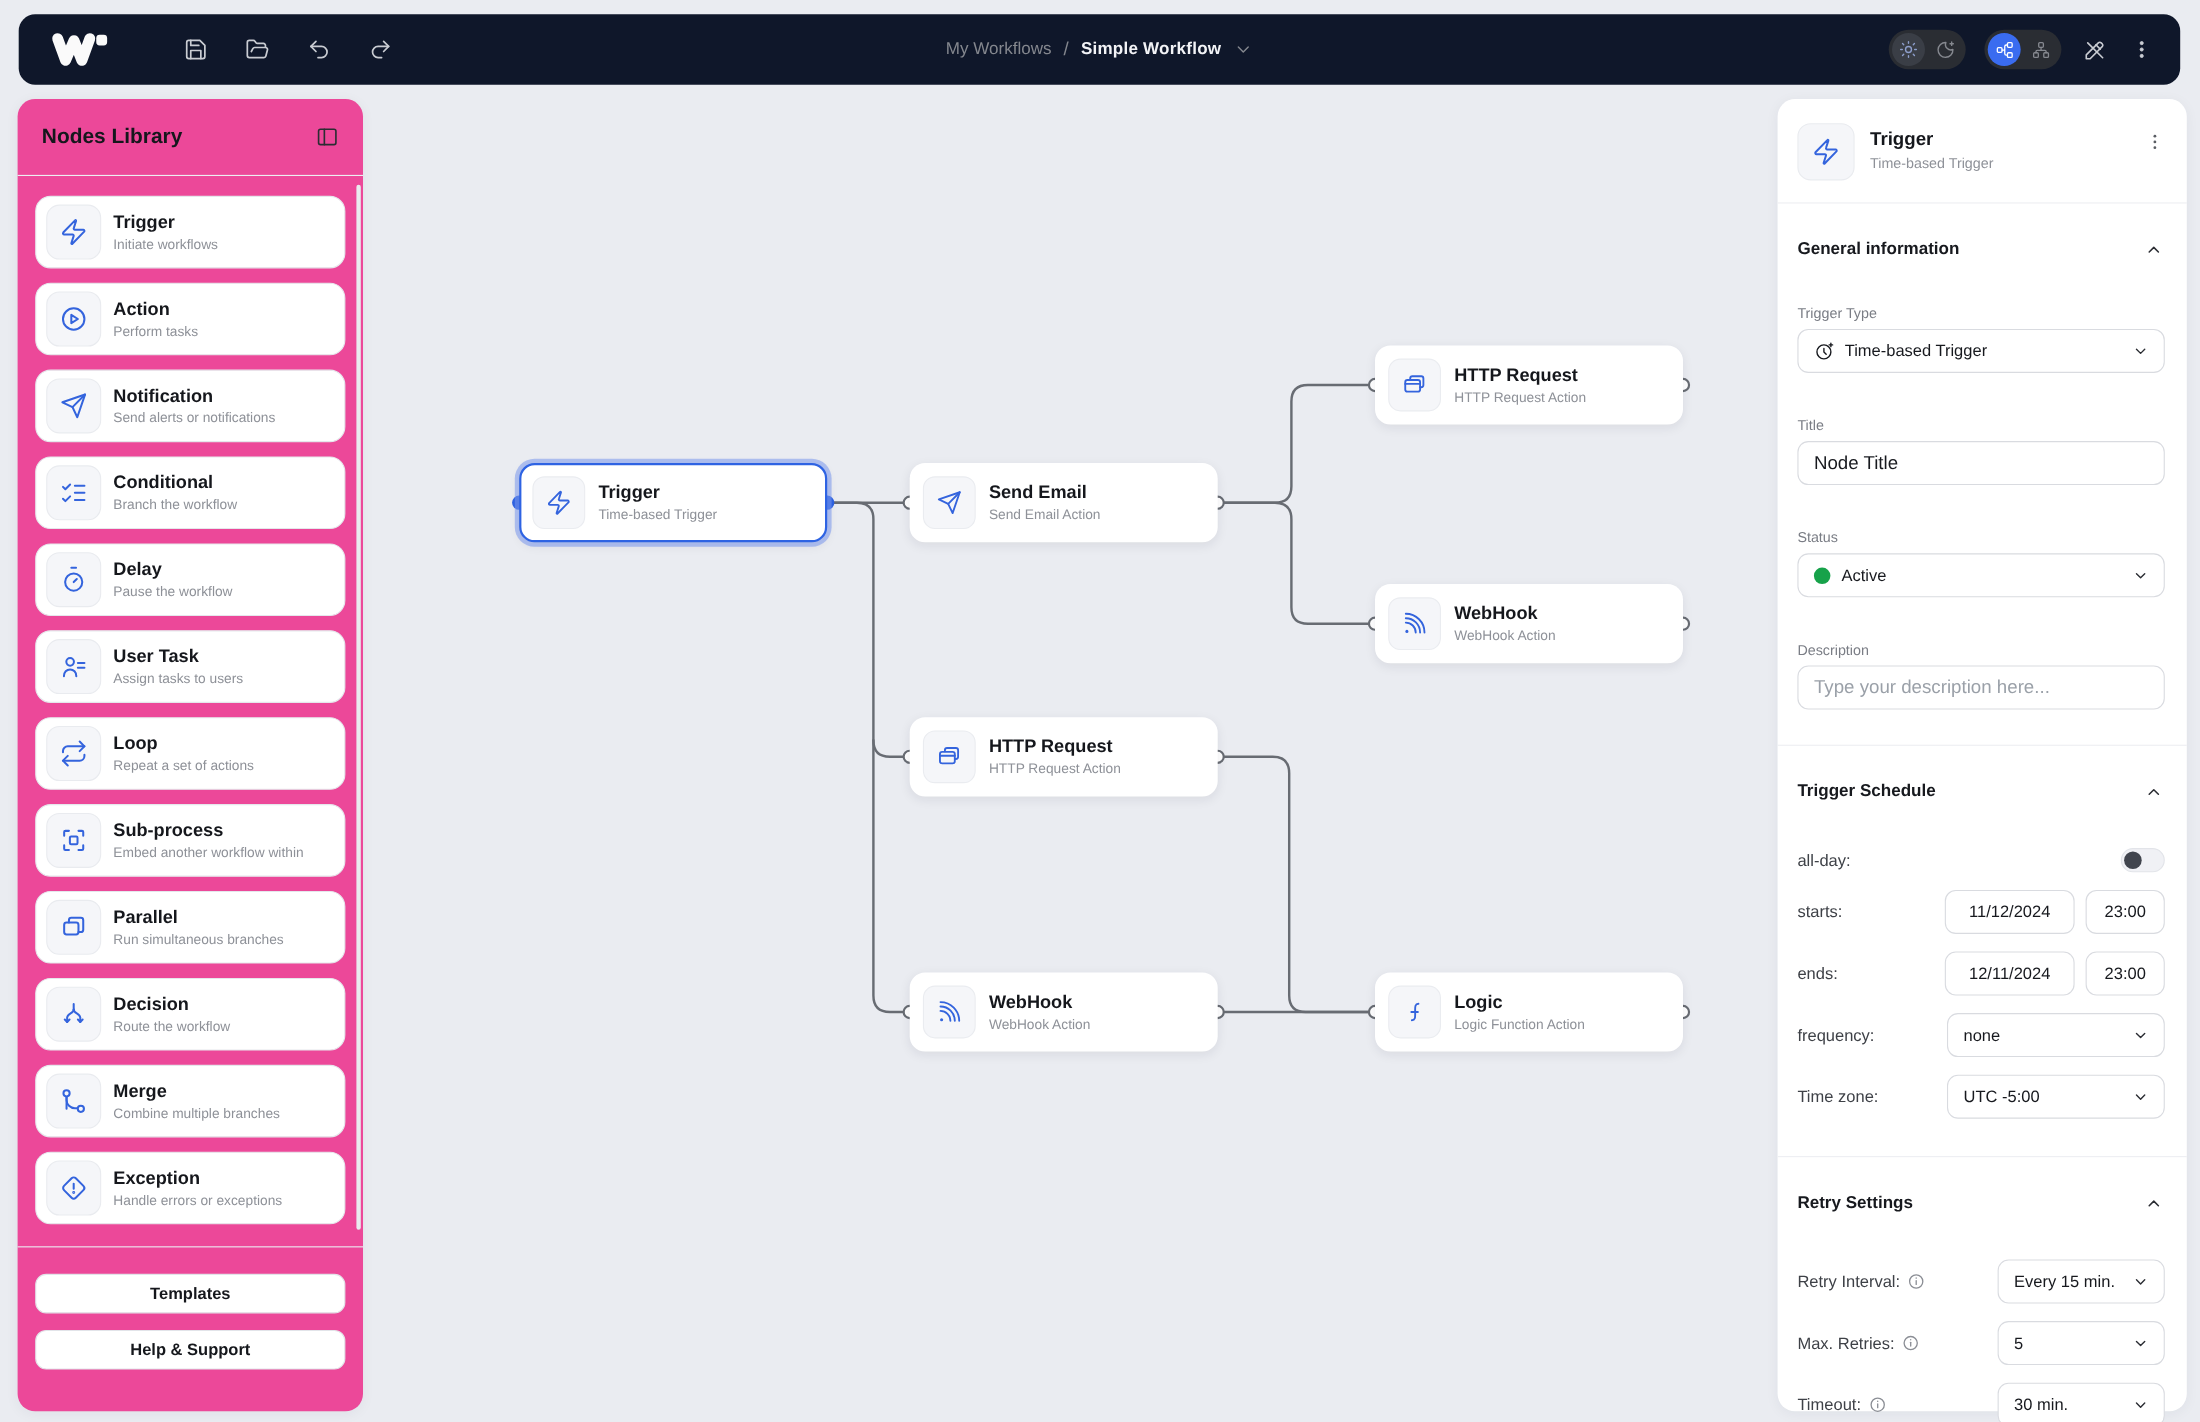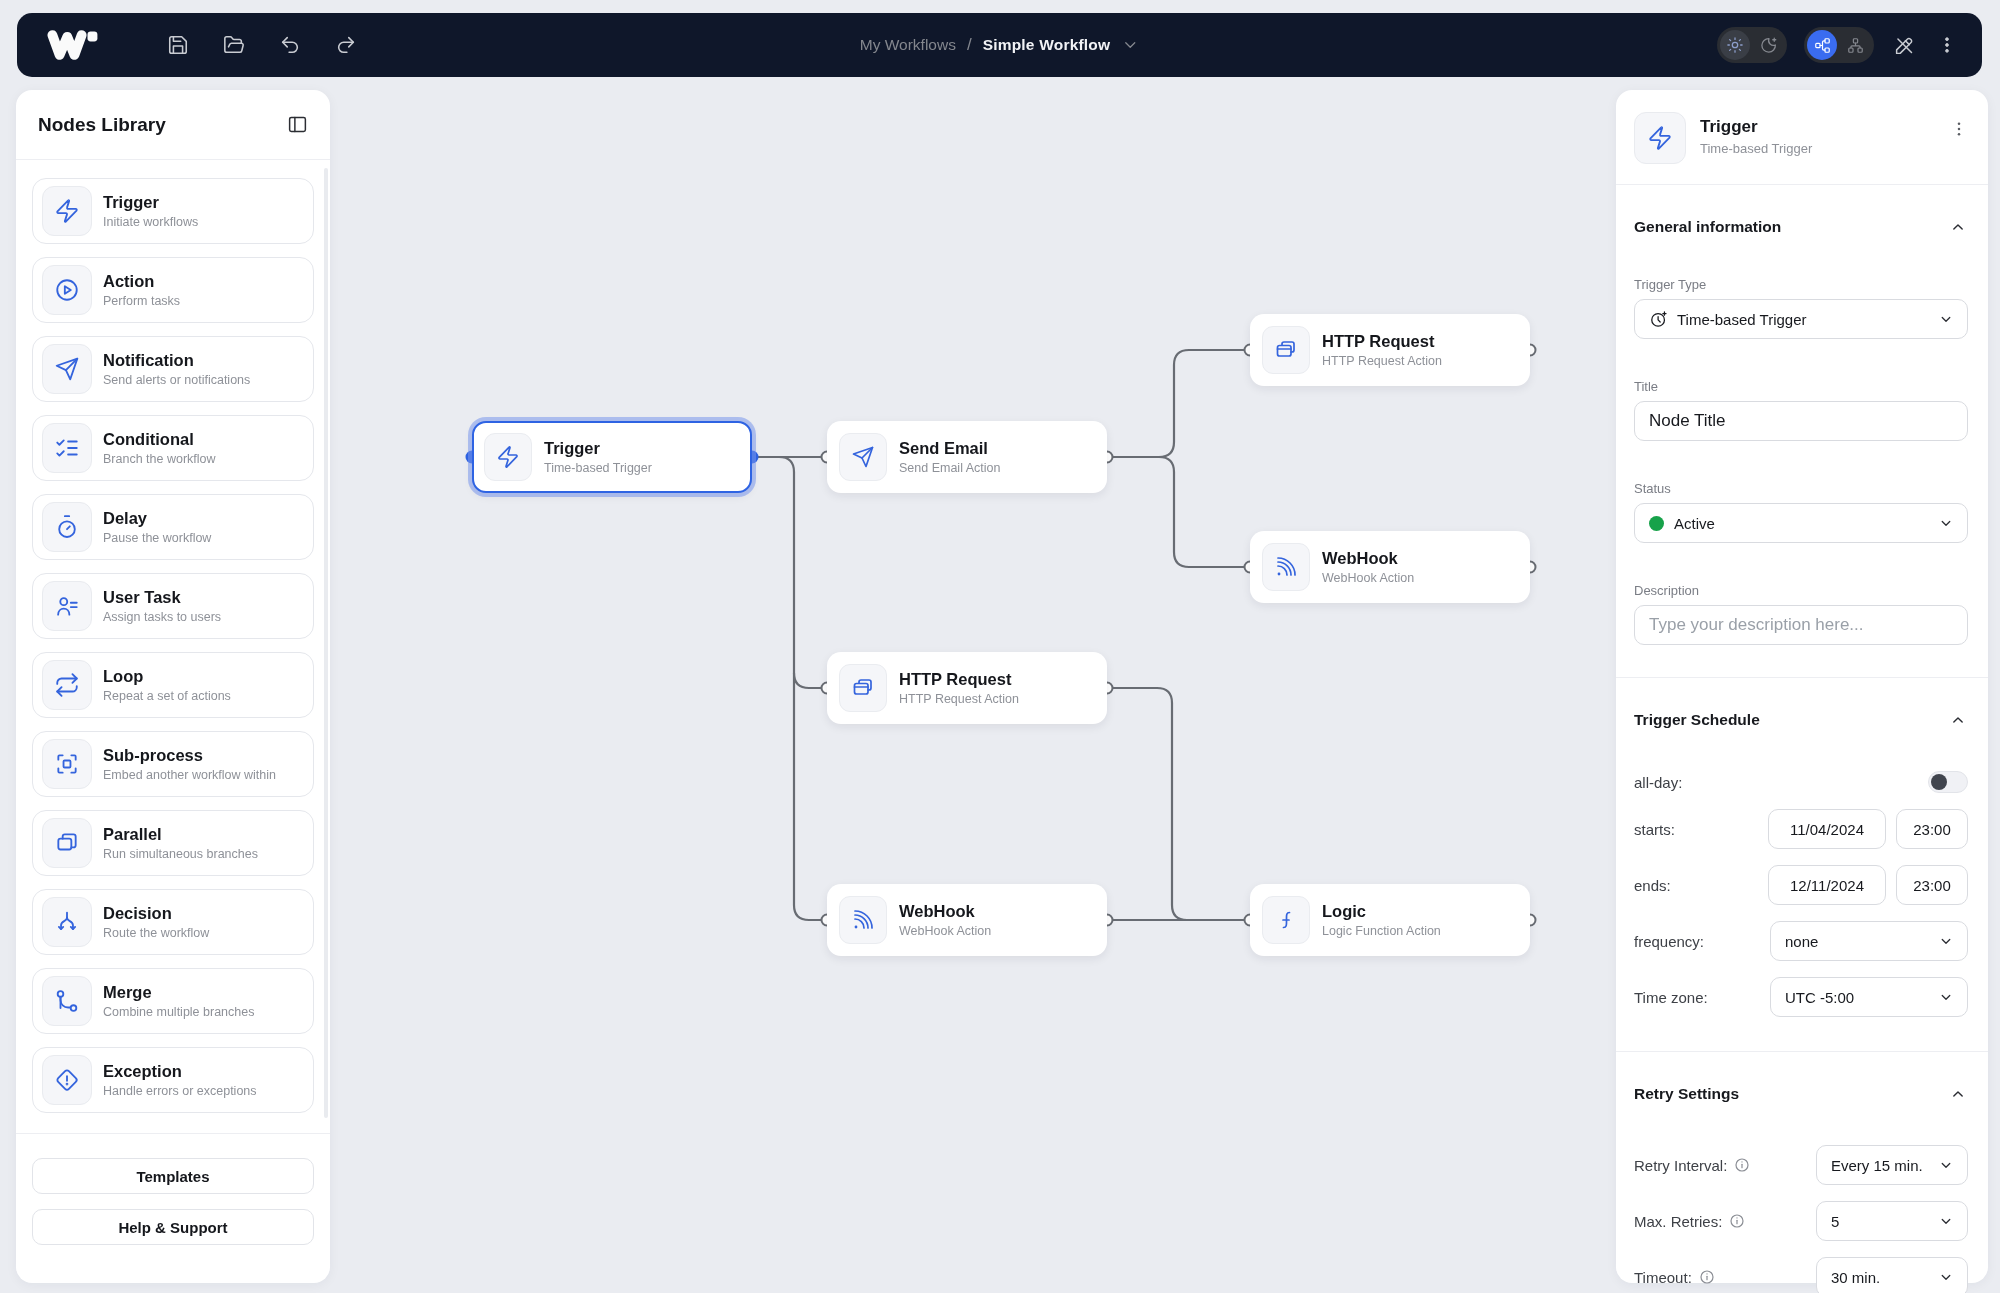--- a/index.html
+++ b/index.html
@@ -56,21 +56,21 @@
   .n1 { left:827px; top:421px; }
   .n2 { left:1250px; top:314px; }
   .n3 { left:1250px; top:531px; }
   .n4 { left:827px; top:652px; }
   .n5 { left:827px; top:884px; }
   .n6 { left:1250px; top:884px; }
   .blue-ic svg { stroke:#3464dd; }
   
   .sidebar {
     position:absolute; left:16px; top:90px; width:314px; height:1193px;
-    background:#ffffff; border-radius:16px; box-shadow:0 2px 12px rgba(25,30,50,.05); z-index:40;
+    background:#ec4899; border-radius:16px; box-shadow:0 2px 12px rgba(25,30,50,.05); z-index:40;
   }
   .lib-header {
     position:absolute; left:0; top:0; right:0; height:70px;
     display:flex; align-items:center; justify-content:space-between;
     padding:0 22px; border-bottom:1px solid #edeef2;
   }
   .lib-title-h { font-size:19px; font-weight:bold; color:#15171c; }
   .lib-list {
     position:absolute; left:16px; right:16px; top:88px;
     display:flex; flex-direction:column; gap:13px;
@@ -645,21 +645,21 @@
     <span class="row-right">
       <span class="toggle">
           <span class="knob"></span>
         </span>
     </span>
   </div>
 
   <div class="row">
     <span class="row-label">starts:</span>
     <span class="row-right">
-      <span class="box date">11/04/2024</span>
+      <span class="box date">11/12/2024</span>
       <span class="box time">23:00</span>
     </span>
   </div>
 
   <div class="row">
     <span class="row-label">ends:</span>
     <span class="row-right">
       <span class="box date">12/11/2024</span>
       <span class="box time">23:00</span>
     </span>

